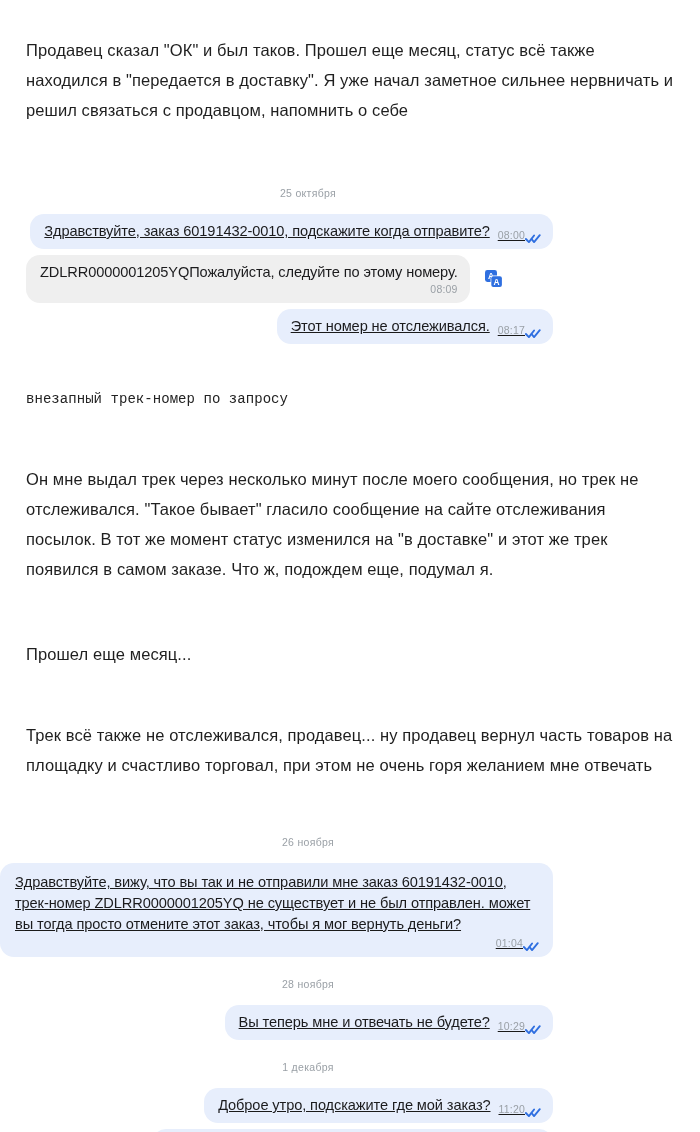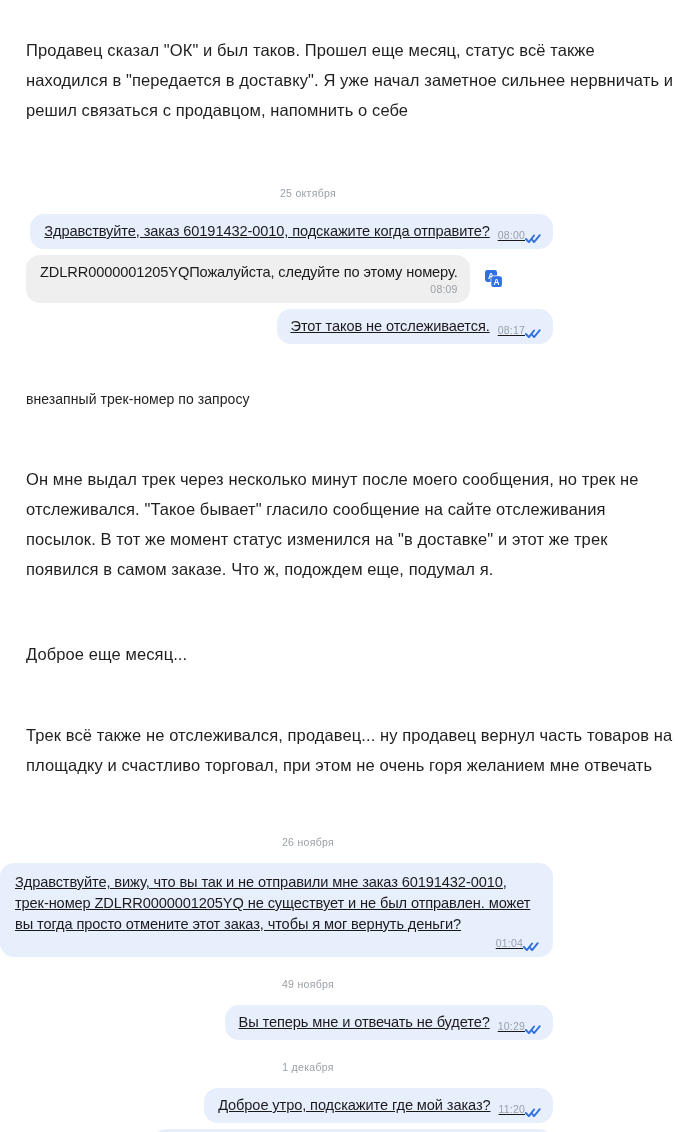--- a/index.html
+++ b/index.html
@@ -29,20 +29,21 @@
     padding: 0 26px 0 26px;
     letter-spacing: 0.1px;
   }
 
   .caption {
     font-size: 14px;
     line-height: 24px;
     color: #232323;
     padding: 0 26px;
     letter-spacing: 0.05px;
+    font-family: Liberation Mono, monospace;
   }
 
   .spacer-18 { height: 18px; }
   .spacer-22 { height: 22px; }
   .spacer-26 { height: 26px; }
   .spacer-30 { height: 30px; }
   .spacer-36 { height: 36px; }
 
   
   .chat {
@@ -189,21 +190,21 @@
             <rect x="6.6" y="6.6" width="12" height="12" rx="2.4" fill="#ffffff"></rect>
             <rect x="7.3" y="7.3" width="10.6" height="10.6" rx="2" fill="#2f6fe0"></rect>
             <text x="12.6" y="16" font-family="Liberation Sans, sans-serif" font-size="8.4" font-weight="bold" fill="#ffffff" text-anchor="middle">A</text>
           </svg>
         </span>
       </div>
     </div>
 
     <div class="msg-row out">
       <div class="bubble out one-line">
-        <span class="bubble-text">Этот таков не отслеживается.</span>
+        <span class="bubble-text">Этот номер не отслеживался.</span>
         <span class="meta">
           <span class="time">08:17</span>
           <span class="ticks">
             <svg viewBox="0 0 18 12" width="16" height="11" xmlns="http://www.w3.org/2000/svg">
               <path d="M1 6.6 L4.4 10 L10.2 2.6" fill="none" stroke="#2f6fe0" stroke-width="2.1" stroke-linecap="round" stroke-linejoin="round"></path>
               <path d="M7.4 6.8 L10.2 10 L16.6 2.3" fill="none" stroke="#2f6fe0" stroke-width="2.1" stroke-linecap="round" stroke-linejoin="round"></path>
             </svg>
           </span>
         </span>
       </div>
@@ -214,21 +215,21 @@
   <div class="spacer-26"></div>
 
   <p class="caption">внезапный трек-номер по запросу</p>
 
   <div class="spacer-22"></div>
 
   <p class="para">Он мне выдал трек через несколько минут после моего сообщения, но трек не отслеживался. "Такое бывает" гласило сообщение на сайте отслеживания посылок. В тот же момент статус изменился на "в доставке" и этот же трек появился в самом заказе. Что ж, подождем еще, подумал я.</p>
 
   <div class="spacer-22"></div>
 
-  <p class="para">Доброе еще месяц...</p>
+  <p class="para">Прошел еще месяц...</p>
 
   <div class="spacer-18"></div>
 
   <p class="para">Трек всё также не отслеживался, продавец... ну продавец вернул часть товаров на площадку и счастливо торговал, при этом не очень горя желанием мне отвечать</p>
 
   <div class="spacer-30"></div>
 
   <div class="chat">
 
     <div class="date-row">
@@ -244,21 +245,21 @@
             <svg viewBox="0 0 18 12" width="16" height="11" xmlns="http://www.w3.org/2000/svg">
               <path d="M1 6.6 L4.4 10 L10.2 2.6" fill="none" stroke="#2f6fe0" stroke-width="2.1" stroke-linecap="round" stroke-linejoin="round"></path>
               <path d="M7.4 6.8 L10.2 10 L16.6 2.3" fill="none" stroke="#2f6fe0" stroke-width="2.1" stroke-linecap="round" stroke-linejoin="round"></path>
             </svg>
           </span>
         </span>
       </div>
     </div>
 
     <div class="date-row" style="padding-top:14px;">
-      <span class="date-label">49 ноября</span>
+      <span class="date-label">28 ноября</span>
     </div>
 
     <div class="msg-row out">
       <div class="bubble out one-line">
         <span class="bubble-text">Вы теперь мне и отвечать не будете?</span>
         <span class="meta">
           <span class="time">10:29</span>
           <span class="ticks">
             <svg viewBox="0 0 18 12" width="16" height="11" xmlns="http://www.w3.org/2000/svg">
               <path d="M1 6.6 L4.4 10 L10.2 2.6" fill="none" stroke="#2f6fe0" stroke-width="2.1" stroke-linecap="round" stroke-linejoin="round"></path>

